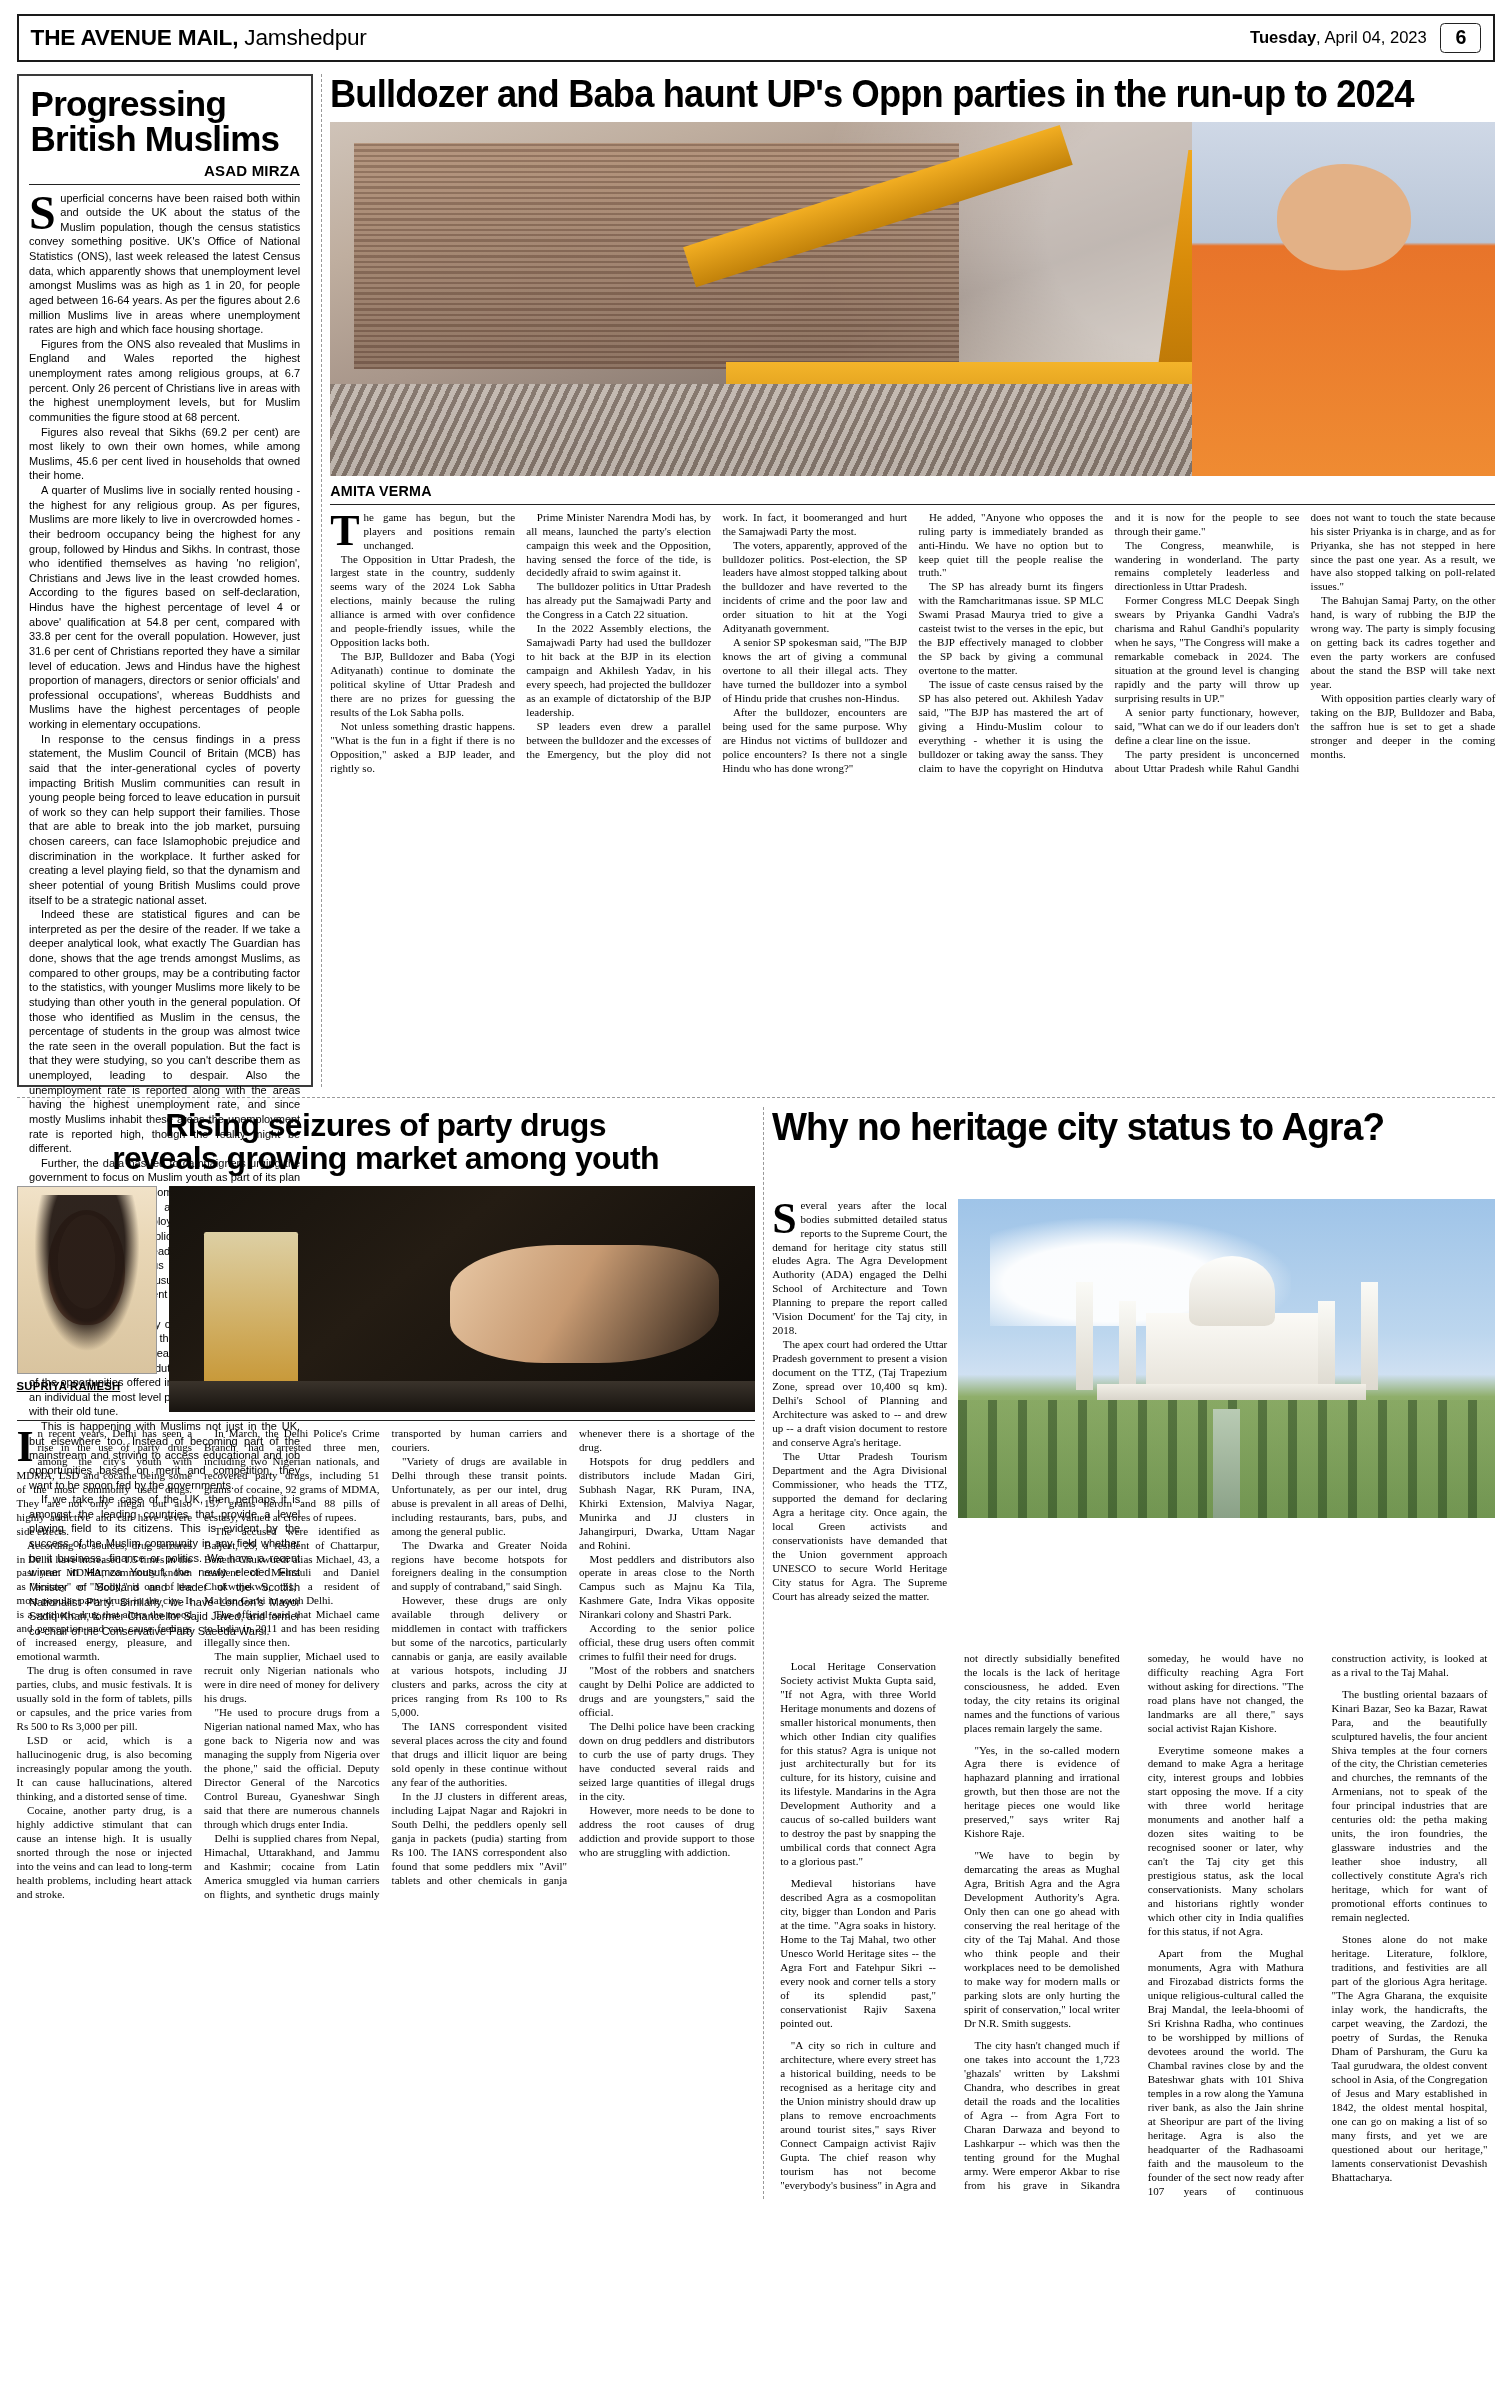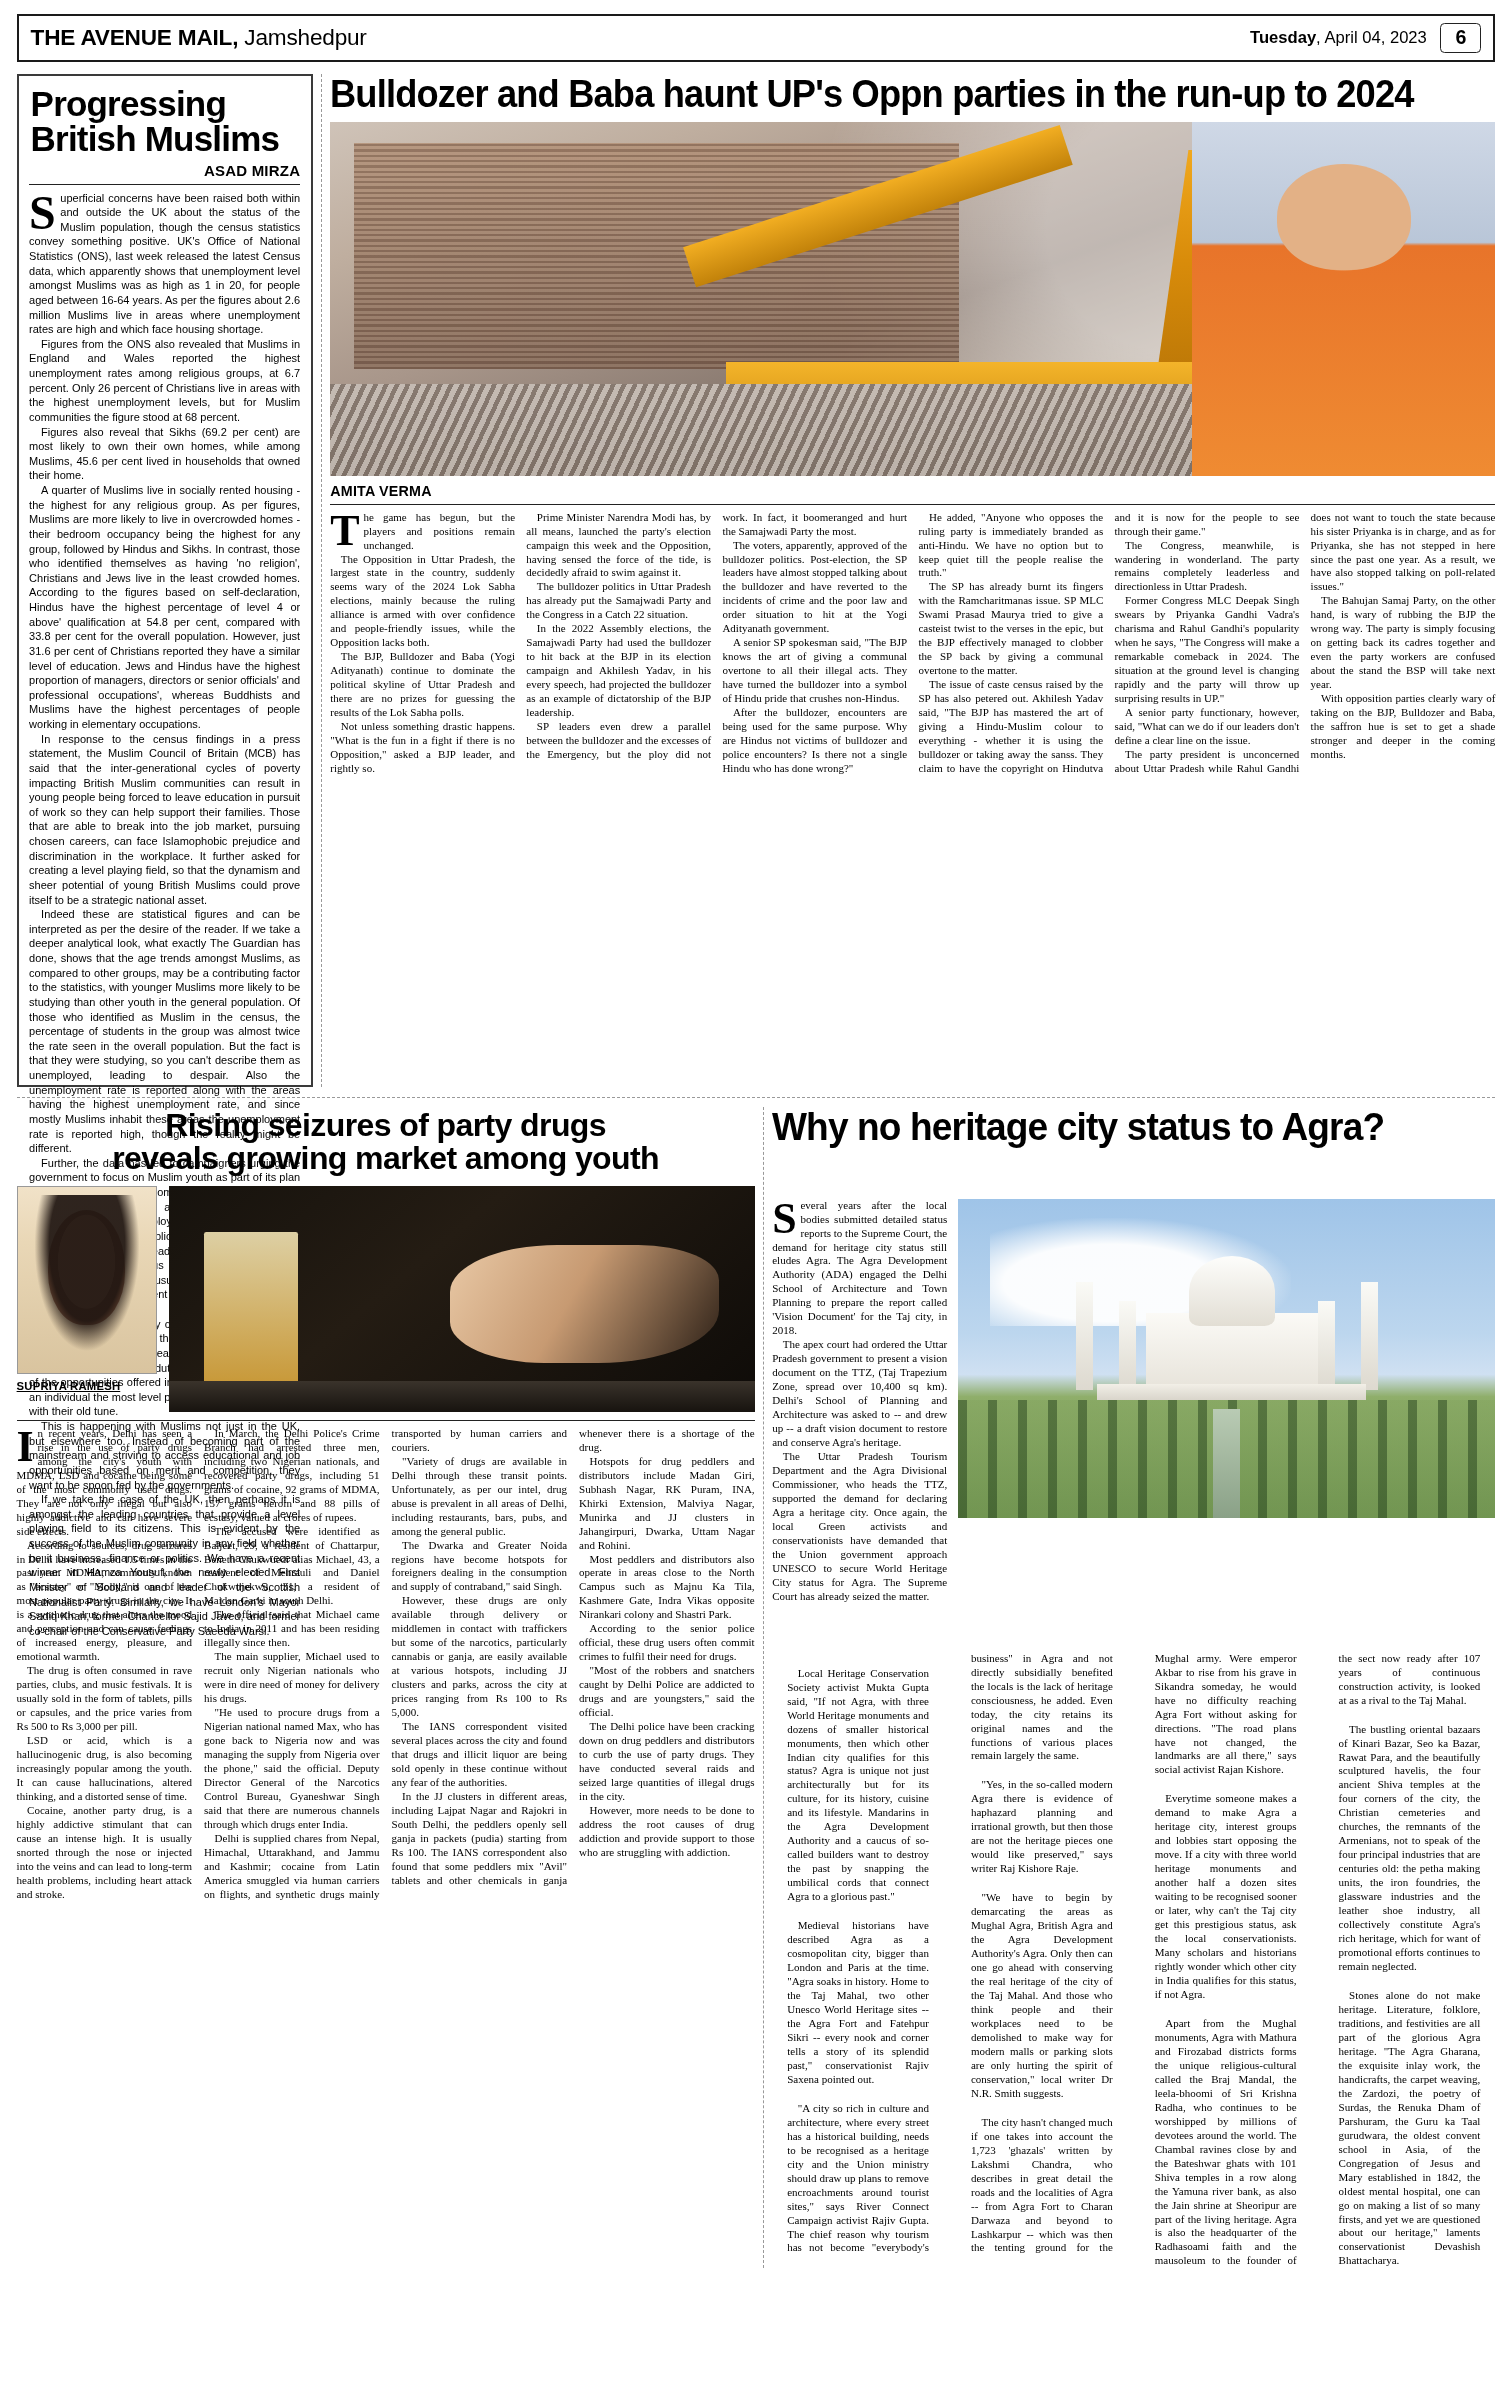--- a/index.html
+++ b/index.html
@@ -221,21 +221,21 @@
   }
   .taj-garden{
     position:absolute; left:0; top:63%; width:100%; height:37%;
     background:repeating-linear-gradient(90deg, rgba(40,70,30,.55) 0 9px, rgba(120,155,85,.25) 9px 30px);
   }
   .agra-cols{
     column-count:4; column-gap:12px;
     font-family:"Liberation Serif", serif; font-size:11px; line-height:1.27;
     text-align:justify; -webkit-hyphens:auto; hyphens:auto; flex:1;
   }
-  .agra-cols p{ margin:15px; text-indent:10.5px; }
+  .agra-cols p{ margin:8px; text-indent:10.5px; }
 </style>
 </head>
 <body>
 
 <div class="page">
 
   <div class="masthead">
     <div class="mast-left">
       <b>THE AVENUE MAIL,</b>
       <span class="mast-city">Jamshedpur</span>

